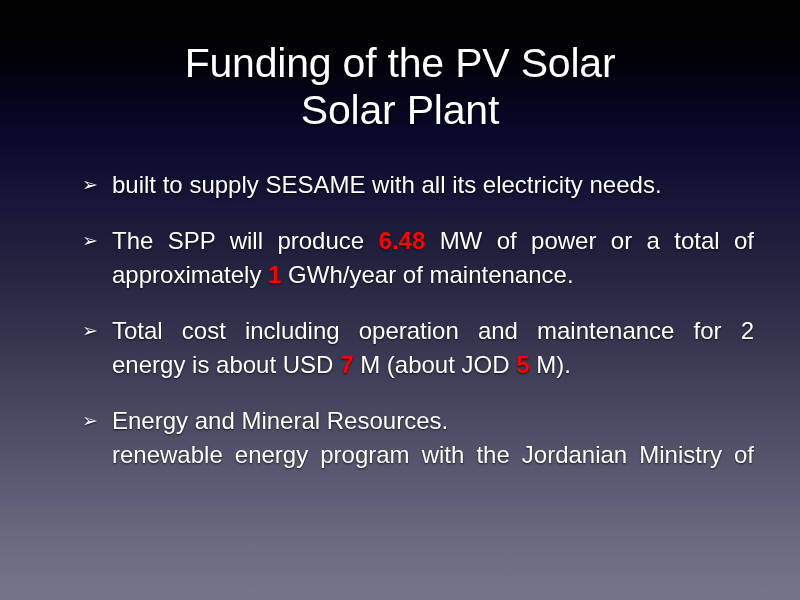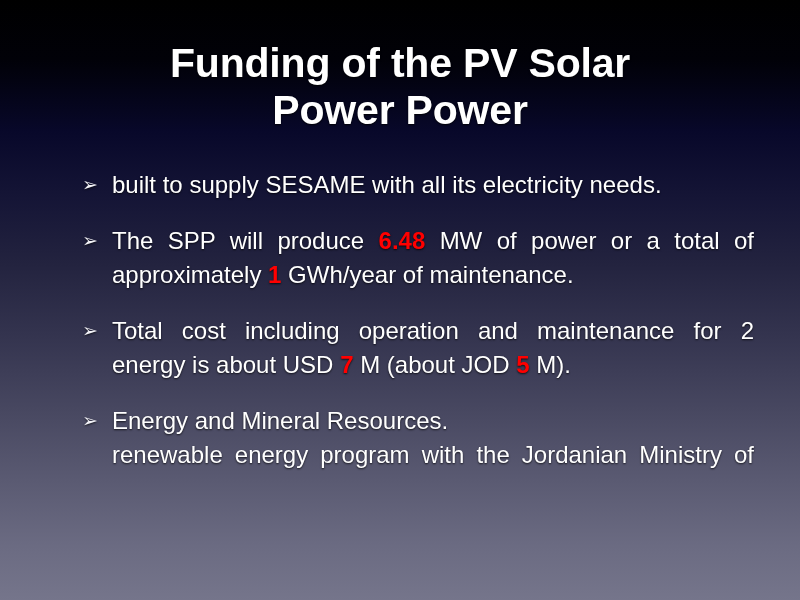--- a/index.html
+++ b/index.html
@@ -32,21 +32,21 @@
 
   
   #title {
     position: absolute;
     top: 40px;
     left: 60px;
     width: 680px;
     text-align: center;
     color: #ffffff;
     font-size: 41px;
-    font-weight: bold;
+    font-weight: normal;
     line-height: 1.14;
     letter-spacing: -0.2px;
     text-shadow: 0 1px 2px rgba(0,0,0,0.85);
   }
 
   
   #body {
     position: absolute;
     top: 168px;
     left: 82px;
@@ -101,21 +101,21 @@
     margin-top: 47px;
   }
 </style>
 </head>
 <body>
 
 <div id="slide">
 
   <div id="title">
     <span>Funding of the PV Solar</span><br>
-    <span>Power Power</span>
+    <span>Solar Plant</span>
   </div>
 
   <div id="body">
       <div class="bullet">
         <span class="marker">➢</span>
         <div class="btext">
           <span class="ln last"><span>built to supply SESAME with all its electricity needs.</span></span>
         </div>
       </div>
       <div class="bullet">

